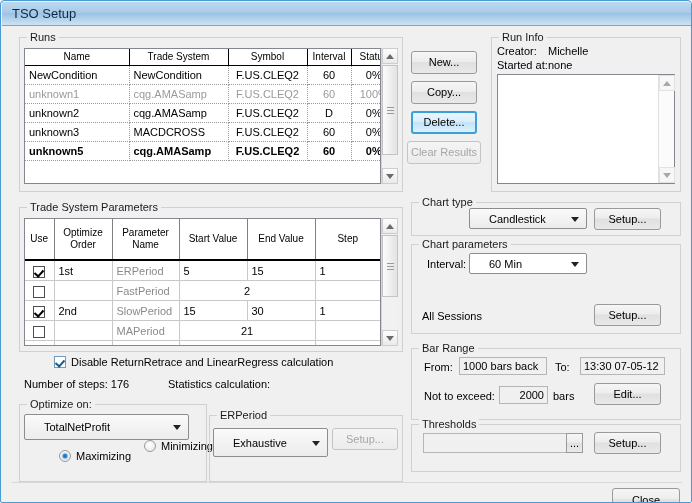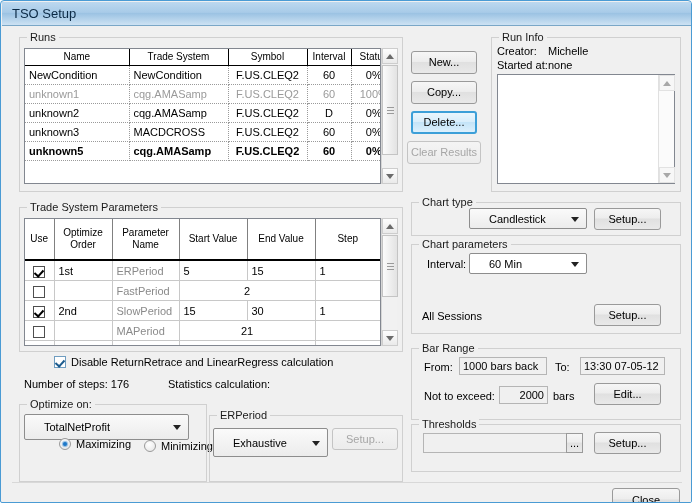--- a/index.html
+++ b/index.html
@@ -464,21 +464,21 @@
     <div class="lbl" style="left:22px; top:352px;">Number of steps: 176</div>
     <div class="lbl" style="left:166px; top:352px;">Statistics calculation:</div>
 
     <div class="group" style="left:17px; top:378px; width:188px; height:78px;">
       <div class="glabel">Optimize on:</div>
     </div>
     <div class="combo" style="left:22px; top:388px; width:165px; height:26px;">
       <span>TotalNetProfit</span>
       <span class="caret"></span>
     </div>
-    <div class="chkrow" style="left:25px; top:412px;">
+    <div class="chkrow" style="left:25px; top:424px;">
       <span class="rdo on"></span>
       <span>Maximizing</span>
     </div>
     <div class="chkrow" style="left:110px; top:414px;">
       <span class="rdo"></span>
       <span>Minimizing</span>
     </div>
 
     <div class="group" style="left:207px; top:389px; width:194px; height:67px;">
       <div class="glabel">ERPeriod</div>

